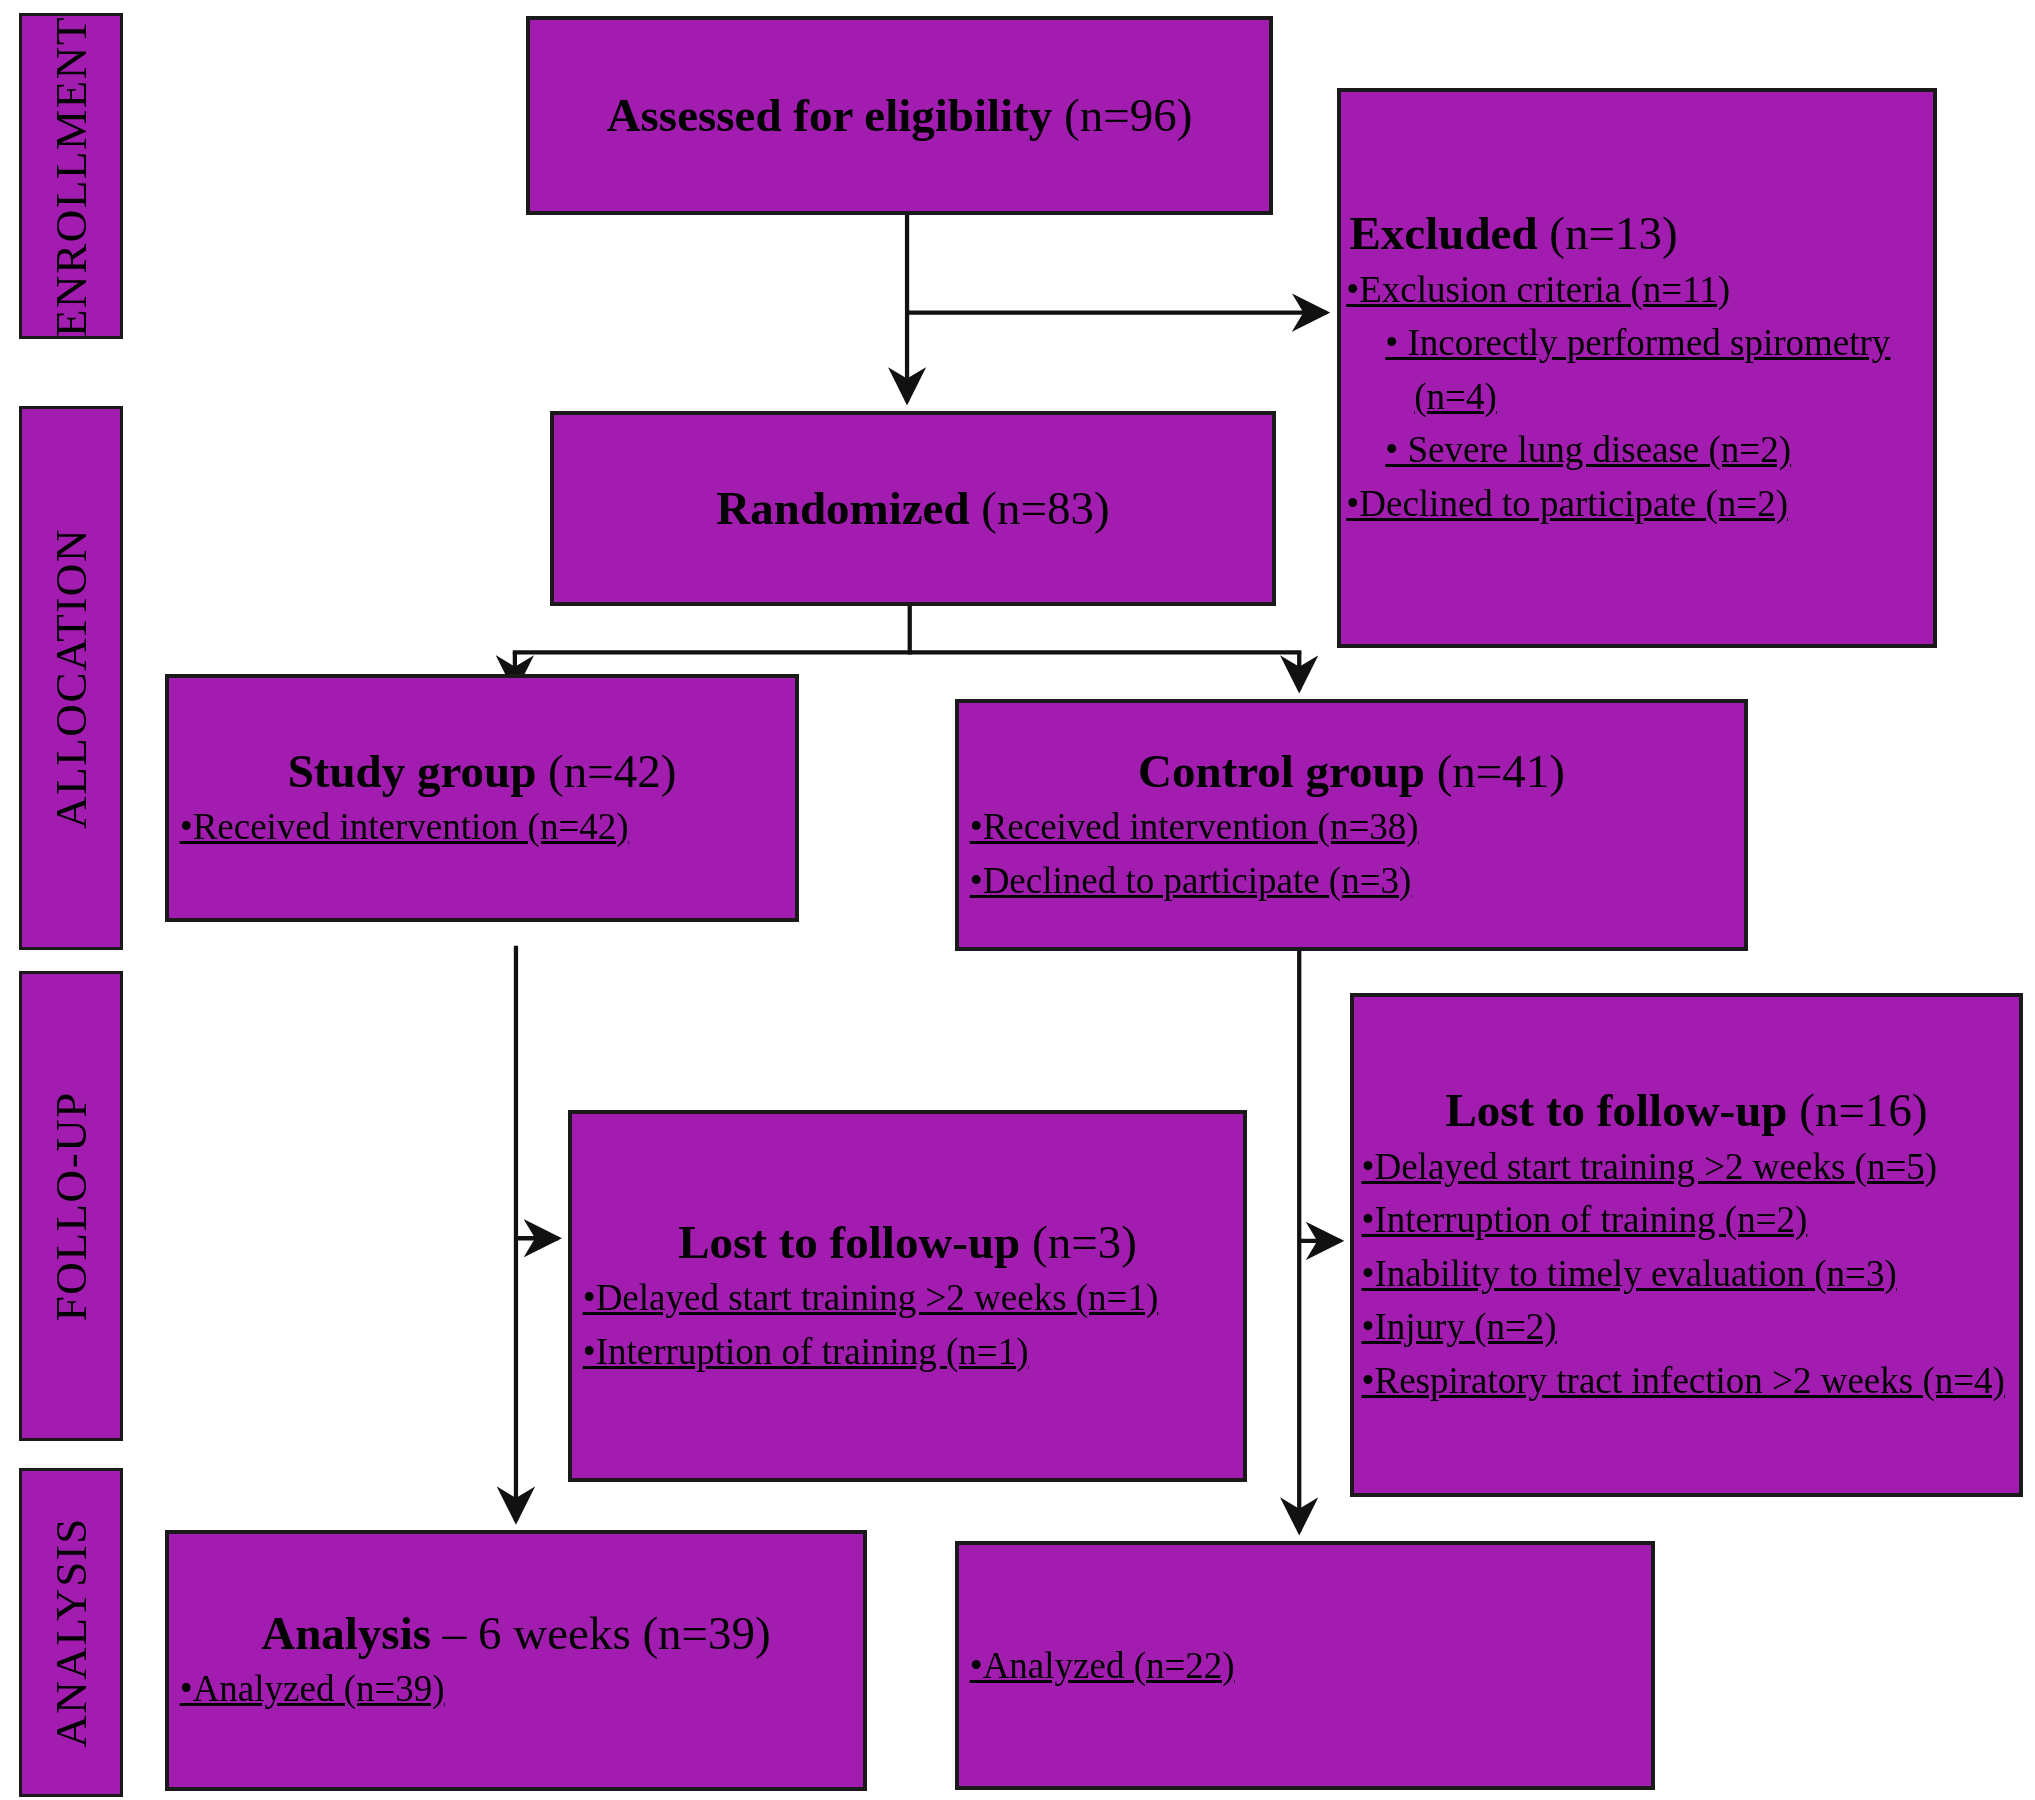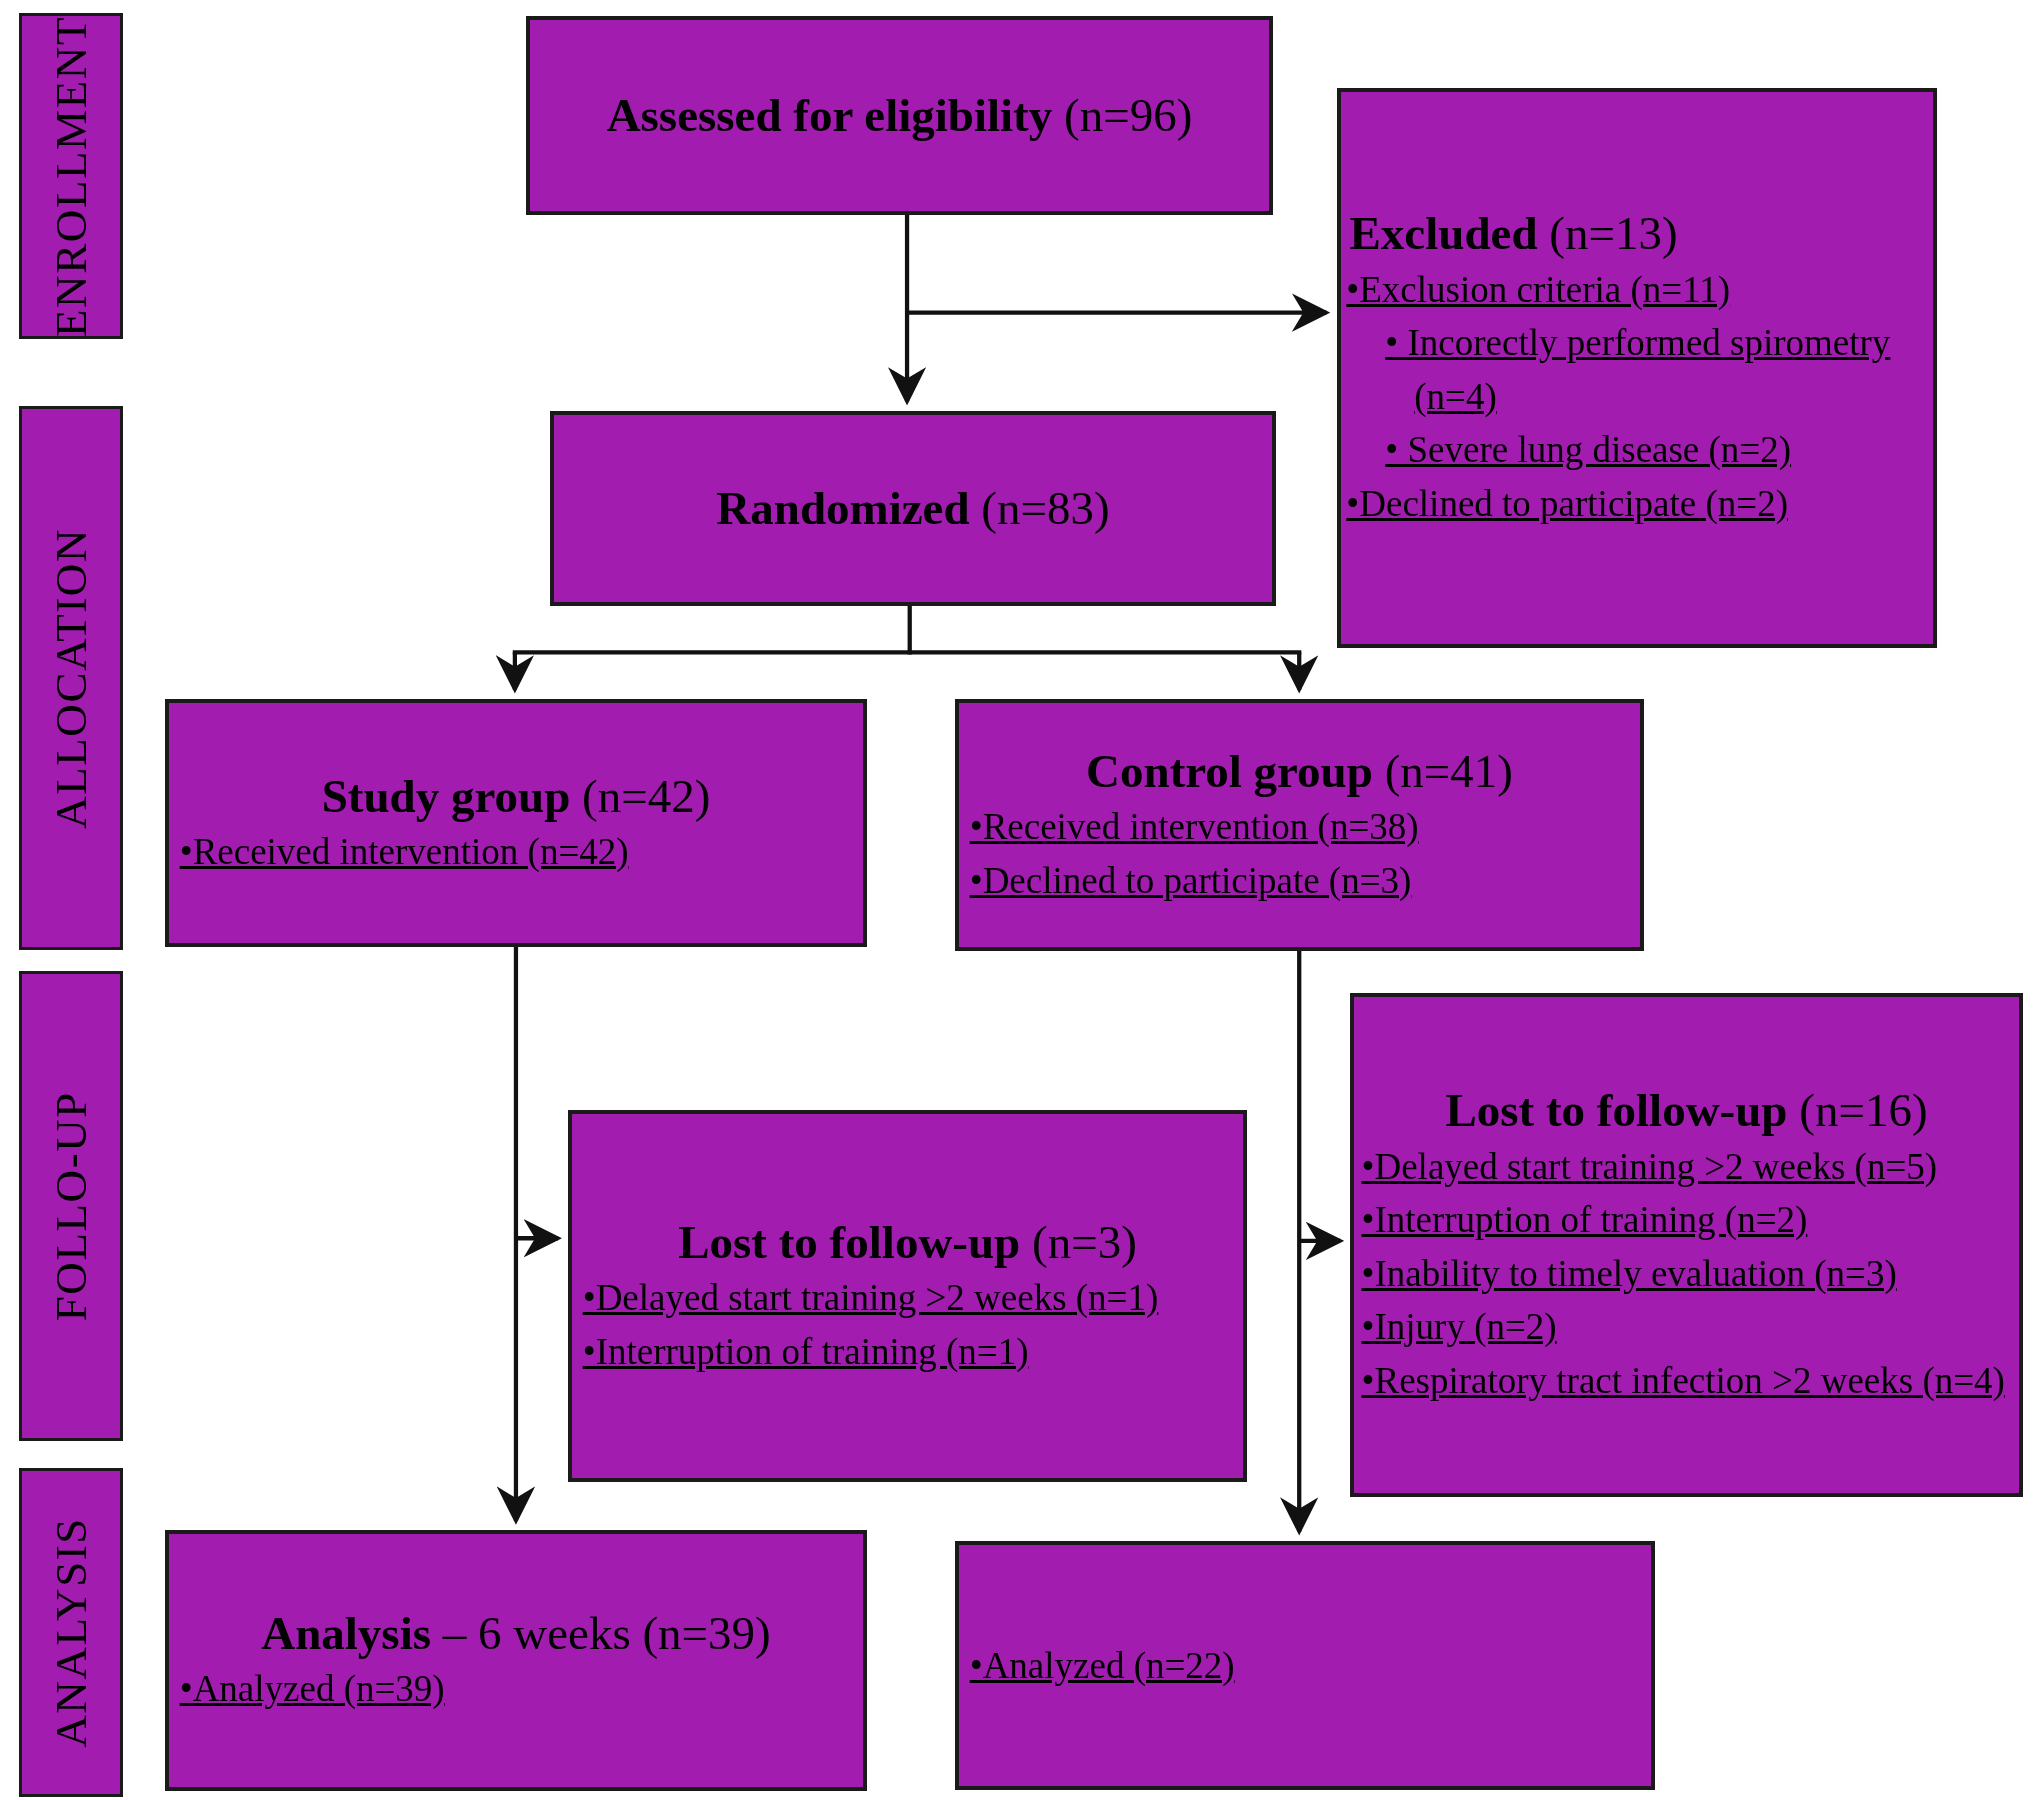--- a/index.html
+++ b/index.html
@@ -80,30 +80,30 @@
       <div class="item nowrap">•Declined to participate (n=2)</div>
     </div>
   </div>
 
   <div class="box" style="left:550px;top:411px;width:726px;height:195px">
     <div class="hdr">
       <b>Randomized</b><span> (n=83)</span>
     </div>
   </div>
 
-  <div class="box" style="left:165px;top:699px;width:702px;height:248px">
+  <div class="box" style="left:165px;top:674px;width:634px;height:248px">
     <div class="hdr">
       <b>Study group</b><span> (n=42)</span>
     </div>
     <div class="items">
       <div class="item nowrap">•Received intervention (n=42)</div>
     </div>
   </div>
 
-  <div class="box" style="left:955px;top:699px;width:689px;height:252px">
+  <div class="box" style="left:955px;top:699px;width:793px;height:252px">
     <div class="hdr">
       <b>Control group</b><span> (n=41)</span>
     </div>
     <div class="items">
       <div class="item nowrap">•Received intervention (n=38)</div>
       <div class="item nowrap">•Declined to participate (n=3)</div>
     </div>
   </div>
 
   <div class="box" style="left:568px;top:1110px;width:679px;height:372px">

